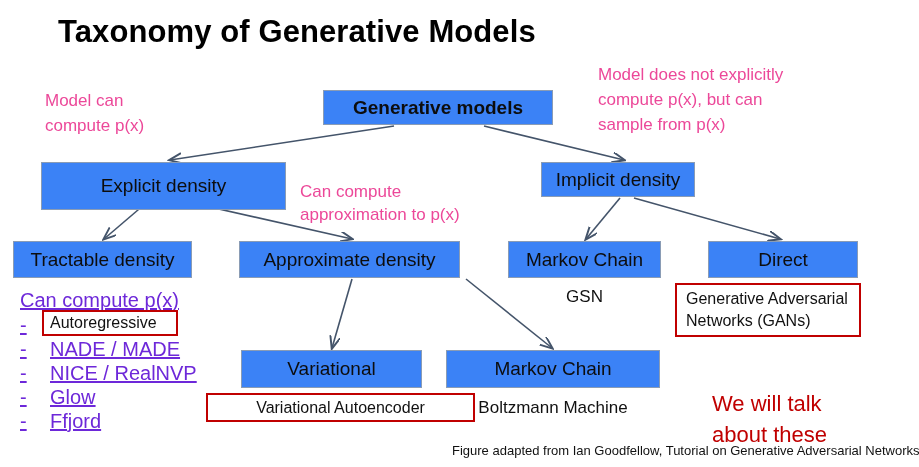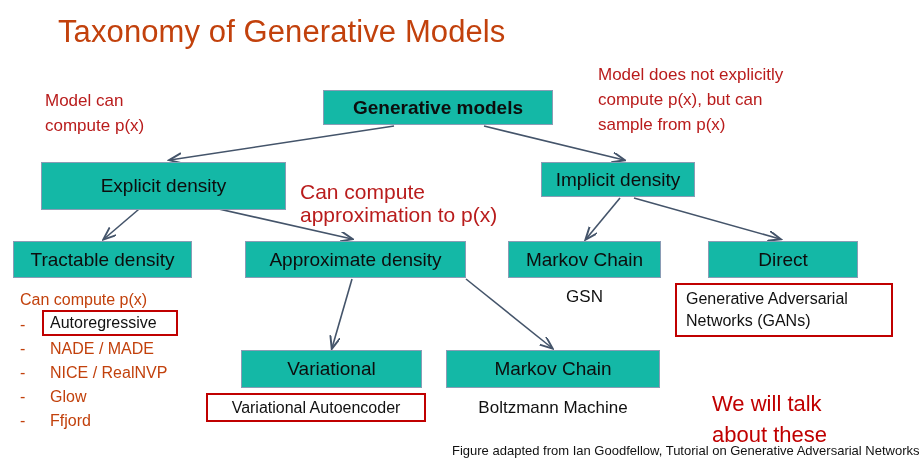--- a/index.html
+++ b/index.html
@@ -17,51 +17,52 @@
     color: #000000;
   }
   
   #title {
     position: absolute;
     left: 58px;
     top: 13px;
     font-size: 31px;
     line-height: 38px;
     letter-spacing: 0.1px;
-    color: #c2410c;
-    white-space: nowrap;
+    color: #000000;
+    white-space: nowrap;
+    font-weight: bold;
   }
   
   .node {
     position: absolute;
     box-sizing: border-box;
-    background: #14b8a6;
+    background: #3b82f6;
     border: 1px solid #8a9cb5;
     display: flex;
     align-items: center;
     justify-content: center;
     font-size: 19px;
     color: #0d0d0d;
     text-align: center;
     white-space: nowrap;
   }
   .node.root {
     font-weight: bold;
     font-size: 19px;
   }
   
   .annot {
     position: absolute;
     font-size: 17px;
     line-height: 25px;
-    color: #b91c1c;
+    color: #ec4899;
     white-space: pre-line;
   }
   .annot.small {
-    font-size: 21px;
+    font-size: 17px;
     line-height: 23px;
   }
   .caption {
     position: absolute;
     font-size: 17px;
     line-height: 24px;
     color: #111111;
     white-space: nowrap;
     text-align: center;
   }
@@ -91,23 +92,24 @@
     color: #c00000;
     font-size: 22px;
     line-height: 31px;
     white-space: pre-line;
   }
   
   #tractable-list {
     position: absolute;
     left: 20px;
     top: 288px;
-    font-size: 16px;
+    font-size: 20px;
     line-height: 24px;
-    color: #c2410c;
+    color: #6d28d9;
+    text-decoration: underline;
   }
   #tractable-list .lhead {
     margin: 0 0 1px 0;
   }
   #tractable-list .lrow {
     display: flex;
   }
   #tractable-list .ldash {
     width: 30px;
     flex: none;
@@ -170,21 +172,21 @@
 approximation to p(x)</div>
 
   <div class="node root" style="left:323px; top:90px; width:230px; height:35px;">Generative models</div>
 
   <div class="node" style="left:41px; top:162px; width:245px; height:48px;">Explicit density</div>
 
   <div class="node" style="left:541px; top:162px; width:154px; height:35px;">Implicit density</div>
 
   <div class="node" style="left:13px; top:241px; width:179px; height:37px;">Tractable density</div>
 
-  <div class="node" style="left:245px; top:241px; width:221px; height:37px;">Approximate density</div>
+  <div class="node" style="left:239px; top:241px; width:221px; height:37px;">Approximate density</div>
 
   <div class="node" style="left:508px; top:241px; width:153px; height:37px;">Markov Chain</div>
 
   <div class="node" style="left:708px; top:241px; width:150px; height:37px;">Direct</div>
 
   <div class="node" style="left:241px; top:350px; width:181px; height:38px;">Variational</div>
 
   <div class="node" style="left:446px; top:350px; width:214px; height:38px;">Markov Chain</div>
 
   <div class="caption" style="left:508px; top:285px; width:153px;">GSN</div>
@@ -211,23 +213,23 @@
       <span class="litem">Glow</span>
     </div>
     <div class="lrow">
       <span class="ldash">-</span>
       <span class="litem">Ffjord</span>
     </div>
   </div>
 
   <div class="redbox" style="left:42px; top:310px; width:136px; height:26px;">Autoregressive</div>
 
-  <div class="redbox center" style="left:206px; top:393px; width:220px; height:29px;">Variational Autoencoder</div>
-
-  <div class="redbox multiline" style="left:675px; top:283px; width:218px; height:54px;">Generative Adversarial
+  <div class="redbox center" style="left:206px; top:393px; width:269px; height:29px;">Variational Autoencoder</div>
+
+  <div class="redbox multiline" style="left:675px; top:283px; width:186px; height:54px;">Generative Adversarial
 Networks (GANs)</div>
 
   <div class="redtext" style="left:712px; top:388px;">We will talk
 about these</div>
 
   <div id="footer">Figure adapted from Ian Goodfellow, Tutorial on Generative Adversarial Networks, 2017.</div>
 
 </div>
 
 </body></html>

